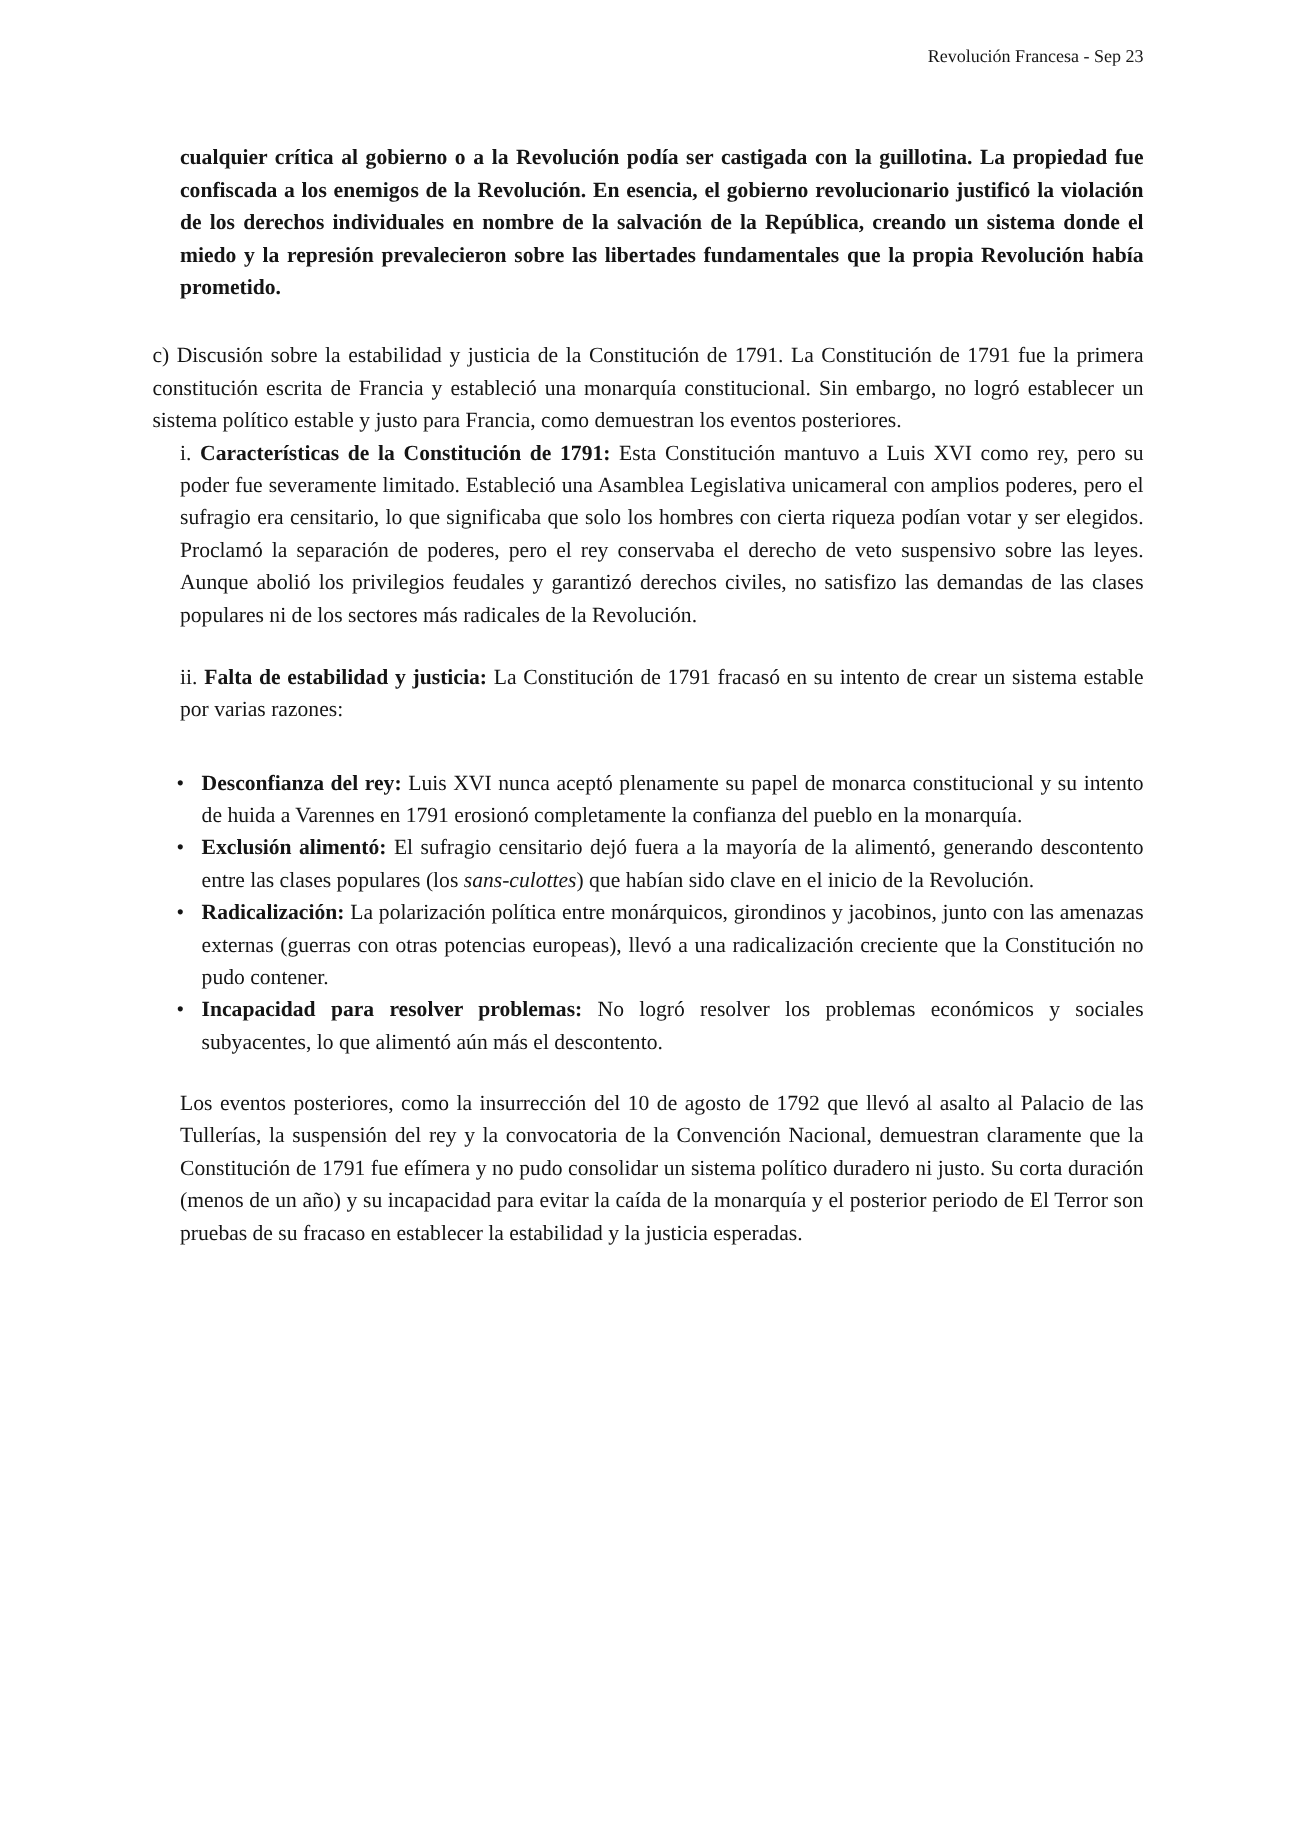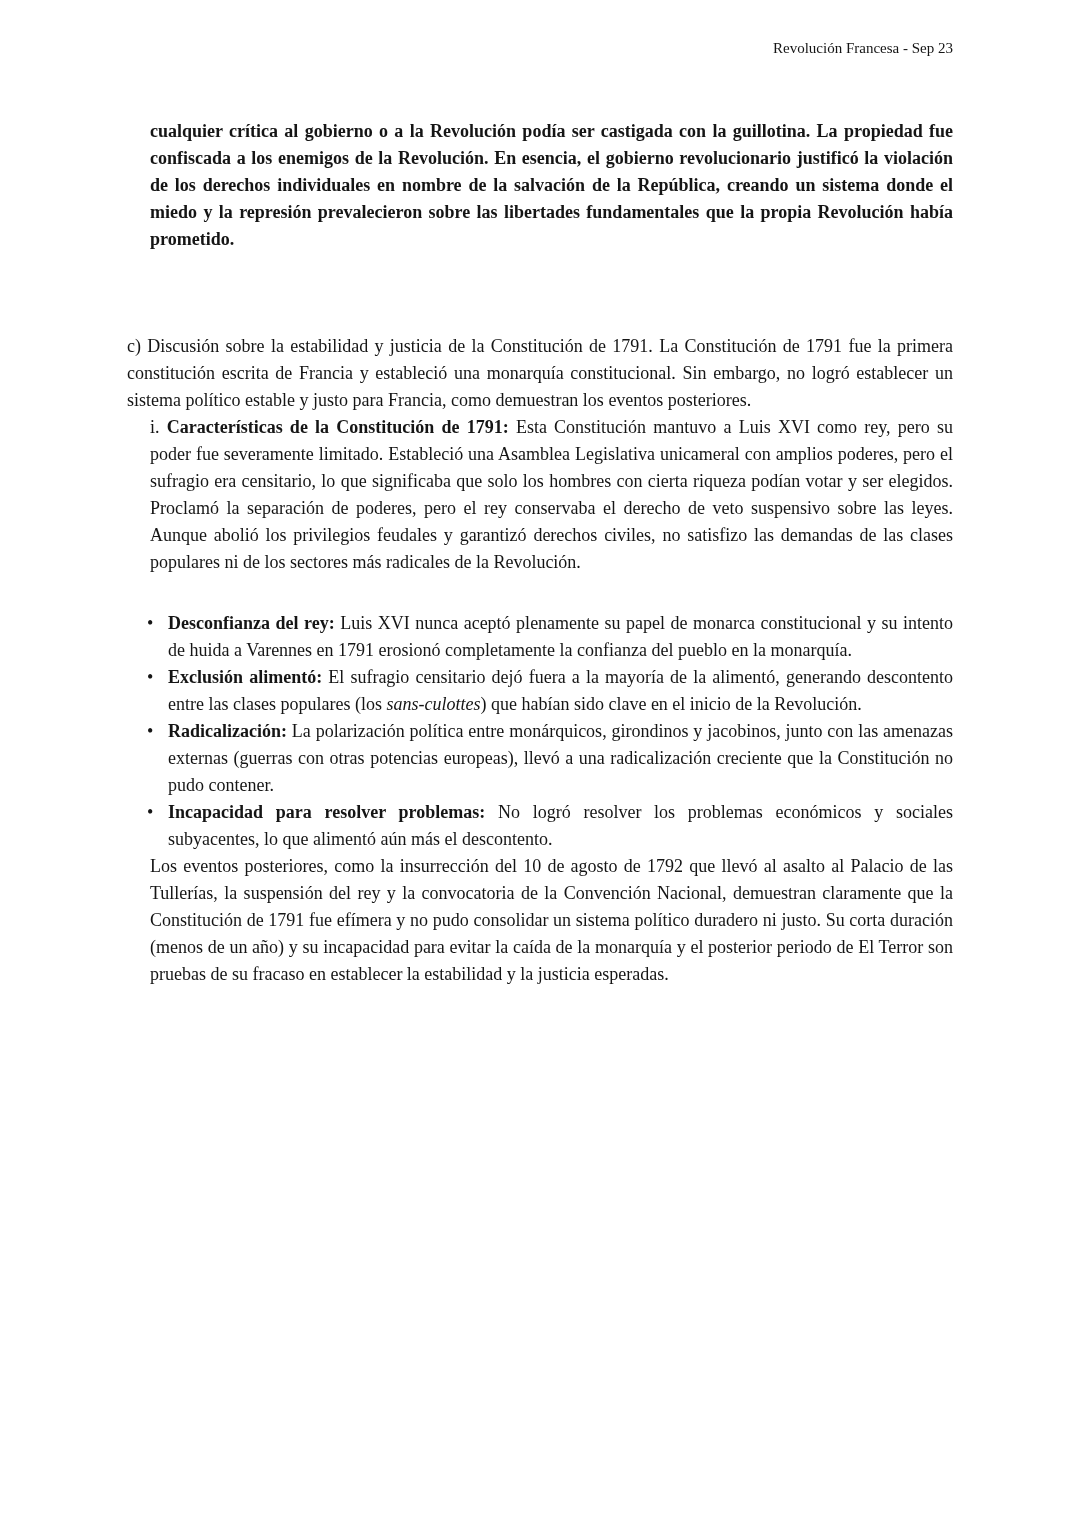--- a/index.html
+++ b/index.html
@@ -23,42 +23,42 @@
     line-height: 20px;
   }
   .para {
     font-size: 18px;
     line-height: 27px;
     text-align: justify;
     hyphens: none;
   }
   .indent { margin-left: 23px; }
   .para-intro { margin-top: 60px; font-weight: bold; }
-  .para-c { margin-top: 80px; }
+  .para-c { margin-top: 30px; }
   .para-item-i { }
   .para-item-ii { margin-top: 25px; }
   .bullets {
     margin-top: 34px;
     margin-left: 20px;
     list-style: none;
   }
   .bullets li {
     position: relative;
     padding-left: 21px;
     font-size: 18px;
     line-height: 27px;
     text-align: justify;
     hyphens: none;
   }
   .bullets .marker {
     position: absolute;
     left: 0;
     top: 0;
   }
-  .para-final { }
+  .para-final { margin-top: 24px; }
   .footer {
     position: absolute;
     left: 0;
     right: 0;
     top: 1464px;
     text-align: center;
     font-size: 23px;
   }
 </style>
 </head>
@@ -71,20 +71,23 @@
   </div>
 
   <p class="para indent para-intro">cualquier crítica al gobierno o a la Revolución podía ser castigada con la guillotina. La propiedad fue confiscada a los enemigos de la Revolución. En esencia, el gobierno revolucionario justificó la violación de los derechos individuales en nombre de la salvación de la República, creando un sistema donde el miedo y la represión prevalecieron sobre las libertades fundamentales que la propia Revolución había prometido.</p>
 
   <p class="para para-c">c) Discusión sobre la estabilidad y justicia de la Constitución de 1791. La Constitución de 1791 fue la primera constitución escrita de Francia y estableció una monarquía constitucional. Sin embargo, no logró establecer un sistema político estable y justo para Francia, como demuestran los eventos posteriores.</p>
 
   <p class="para indent para-item-i"><span>i.</span>
     <b>Características de la Constitución de 1791:</b>
     <span>Esta Constitución mantuvo a Luis XVI como rey, pero su poder fue severamente limitado. Estableció una Asamblea Legislativa unicameral con amplios poderes, pero el sufragio era censitario, lo que significaba que solo los hombres con cierta riqueza podían votar y ser elegidos. Proclamó la separación de poderes, pero el rey conservaba el derecho de veto suspensivo sobre las leyes. Aunque abolió los privilegios feudales y garantizó derechos civiles, no satisfizo las demandas de las clases populares ni de los sectores más radicales de la Revolución.</span></p>
 
+  <p class="para indent para-item-ii"><span>ii.</span>
+    <b>Falta de estabilidad y justicia:</b>
+    <span>La Constitución de 1791 fracasó en su intento de crear un sistema estable por varias razones:</span></p>
 
   <ul class="bullets">
     <li><span class="marker">•</span><b>Desconfianza del rey:</b>
       <span>Luis XVI nunca aceptó plenamente su papel de monarca constitucional y su intento de huida a Varennes en 1791 erosionó completamente la confianza del pueblo en la monarquía.</span><i></i><span></span></li>
 
     <li><span class="marker">•</span><b>Exclusión alimentó:</b>
       <span>El sufragio censitario dejó fuera a la mayoría de la alimentó, generando descontento entre las clases populares (los </span><i>sans-culottes</i><span>) que habían sido clave en el inicio de la Revolución.</span></li>
 
     <li><span class="marker">•</span><b>Radicalización:</b>
       <span>La polarización política entre monárquicos, girondinos y jacobinos, junto con las amenazas externas (guerras con otras potencias europeas), llevó a una radicalización creciente que la Constitución no pudo contener.</span><i></i><span></span></li>

